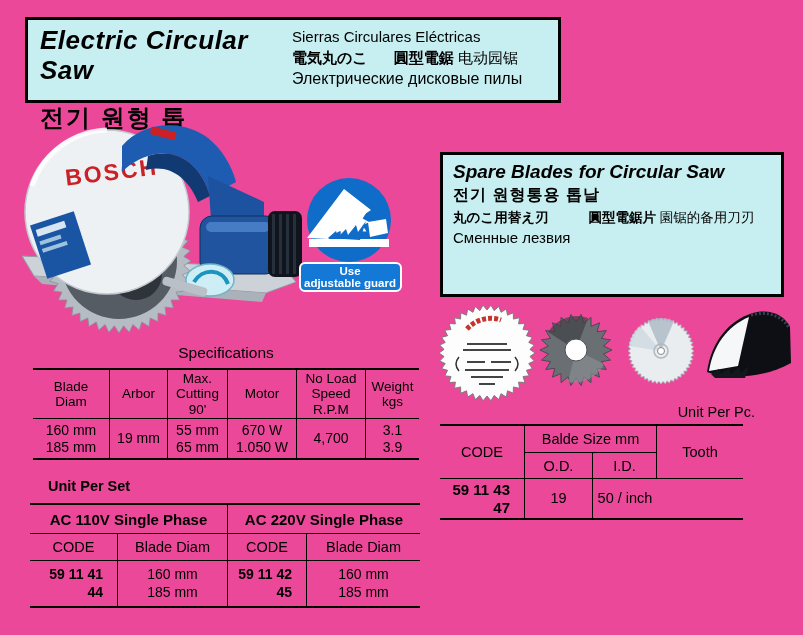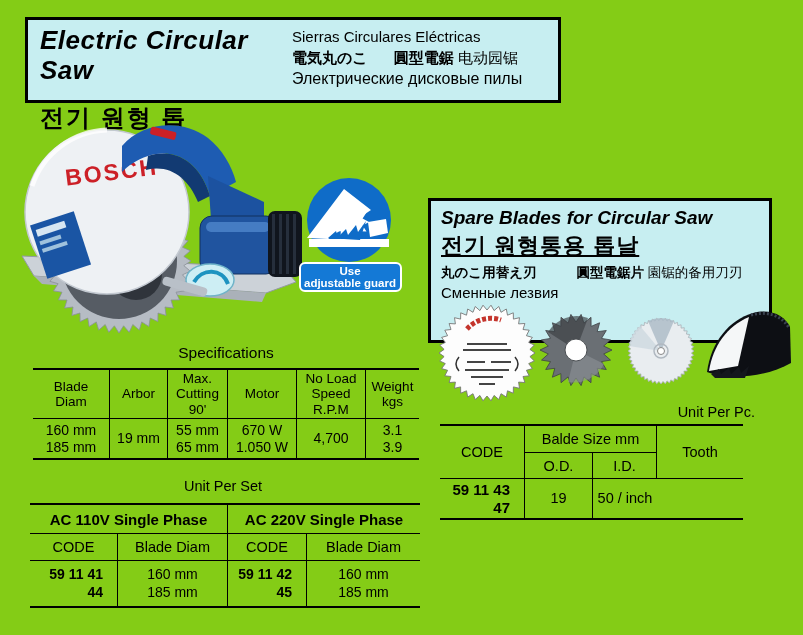--- a/index.html
+++ b/index.html
@@ -1,34 +1,34 @@
 <!DOCTYPE html>
 <html><head>
 <meta charset="utf-8">
 <style>
   html,body{margin:0;padding:0;background:#fff;}
-  #page{position:relative;width:803px;height:635px;background:#84cc16;overflow:hidden;
+  #page{position:relative;width:803px;height:635px;background:#ec4899;overflow:hidden;
         font-family:"Liberation Sans","DejaVu Sans",sans-serif;color:#000;}
   .panel{position:absolute;background:#c7eef1;border:3px solid #000;box-sizing:border-box;}
   .abs{position:absolute;box-sizing:border-box;}
 
   
   #title-box{left:25px;top:17px;width:536px;height:86px;display:flex;}
   .tb-left{padding:6px 0 0 12px;width:252px;}
   .tb-title-en{font-size:26px;font-weight:bold;font-style:italic;letter-spacing:.5px;line-height:1.15;}
   .tb-title-ko{font-size:24px;font-weight:bold;margin-top:16px;letter-spacing:2px;}
   .tb-right{padding-top:7px;font-size:15px;line-height:1.38;}
   .cjk-b{font-weight:bold;}
   .cjk-gap{display:inline-block;width:26px;}
   .tb-ru{font-size:16px;}
 
   
-  #spare-box{left:428px;top:152px;width:344px;height:145px;padding:6px 10px;margin-top:46px;}
+  #spare-box{left:440px;top:152px;width:344px;height:145px;padding:6px 10px;}
   .sb-title-en{font-size:19px;font-weight:bold;font-style:italic;line-height:1.2;}
-  .sb-title-ko{font-size:22px;font-weight:bold;letter-spacing:1px;margin-top:1px;text-decoration:underline;}
+  .sb-title-ko{font-size:16px;font-weight:bold;letter-spacing:1px;margin-top:1px;}
   .sb-es{font-size:13.5px;margin-top:5px;}
   .sb-cjk{font-size:13.5px;margin-top:3px;}
   .sb-cjk .cjk-gap{width:40px;}
   .sb-ru{font-size:15px;margin-top:2px;}
 
   
   .grid{position:absolute;display:grid;box-sizing:border-box;
         border-top:2px solid #000;border-bottom:2px solid #000;}
   .cell{display:flex;align-items:center;justify-content:center;text-align:center;
         white-space:pre-line;box-sizing:border-box;}
@@ -39,21 +39,21 @@
 
   
   #specifications-label{left:33px;top:344px;width:386px;text-align:center;font-size:15.5px;}
   #spec-table{left:33px;top:368px;width:386px;
               grid-template-columns:77px 58px 60px 69px 69px 53px;
               grid-template-rows:49px 39px;}
   #spec-table .hdr{font-size:13.5px;line-height:1.14;}
   #spec-table .dat{font-size:14px;line-height:1.2;}
 
   
-  #unit-per-set{left:33px;top:478px;width:380px;text-align:center;font-size:14.5px;}
+  #unit-per-set{left:48px;top:478px;width:380px;text-align:left;font-size:14.5px;font-weight:bold;}
   #unit-per-pc{left:455px;top:404px;width:300px;text-align:right;font-size:14.5px;}
 
   
   #phase-table{left:30px;top:503px;width:390px;
                grid-template-columns:88px 110px 79px 113px;
                grid-template-rows:29px 27px 45px;}
   #phase-table .grp{font-size:15px;font-weight:bold;}
   #phase-table .sub{font-size:14.5px;}
   #phase-table .dat{font-size:14px;line-height:1.25;}
   #phase-table .code{font-weight:bold;padding-right:14px;}

